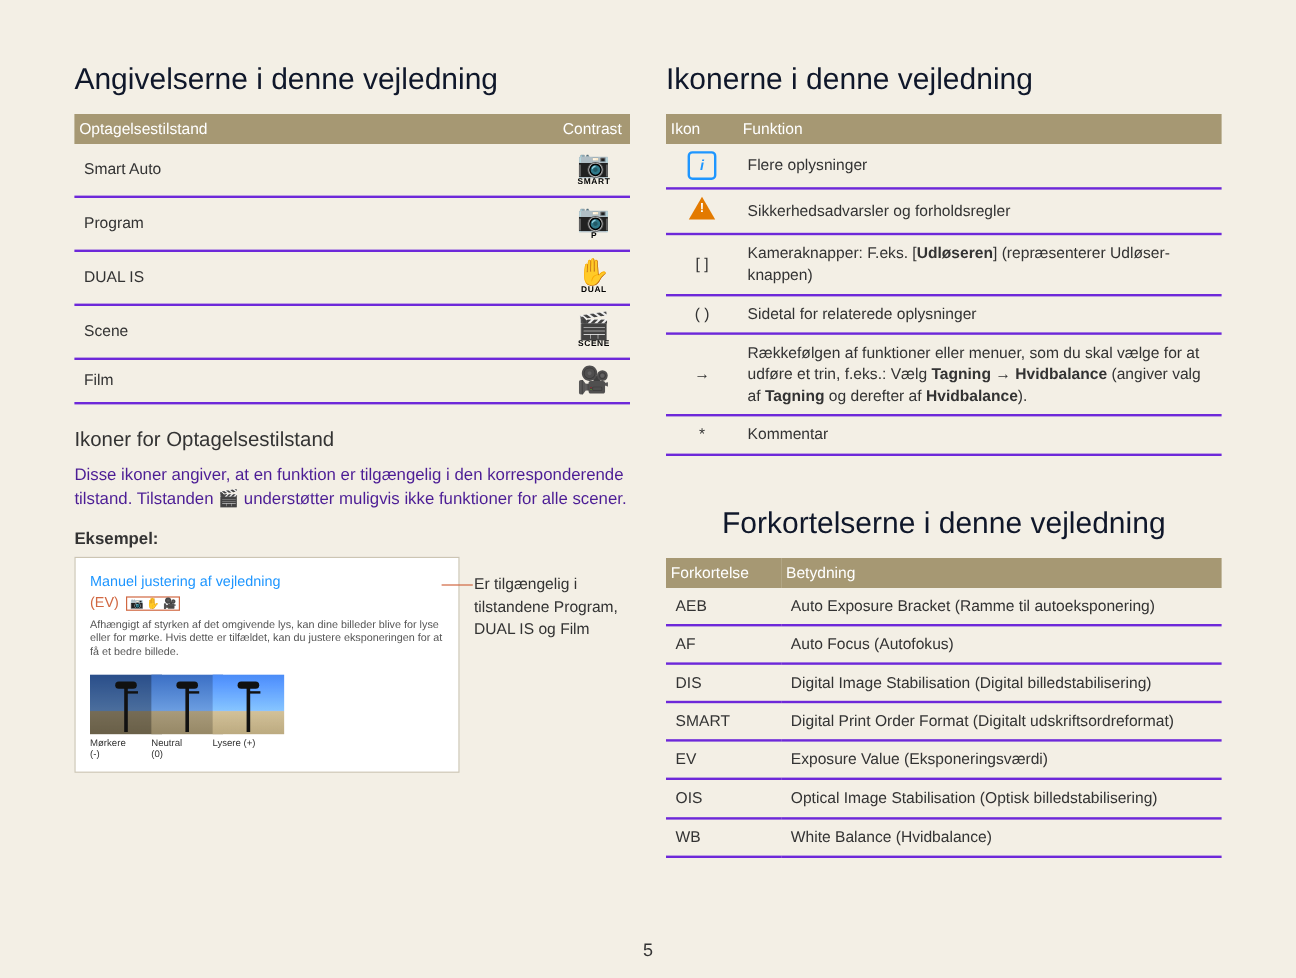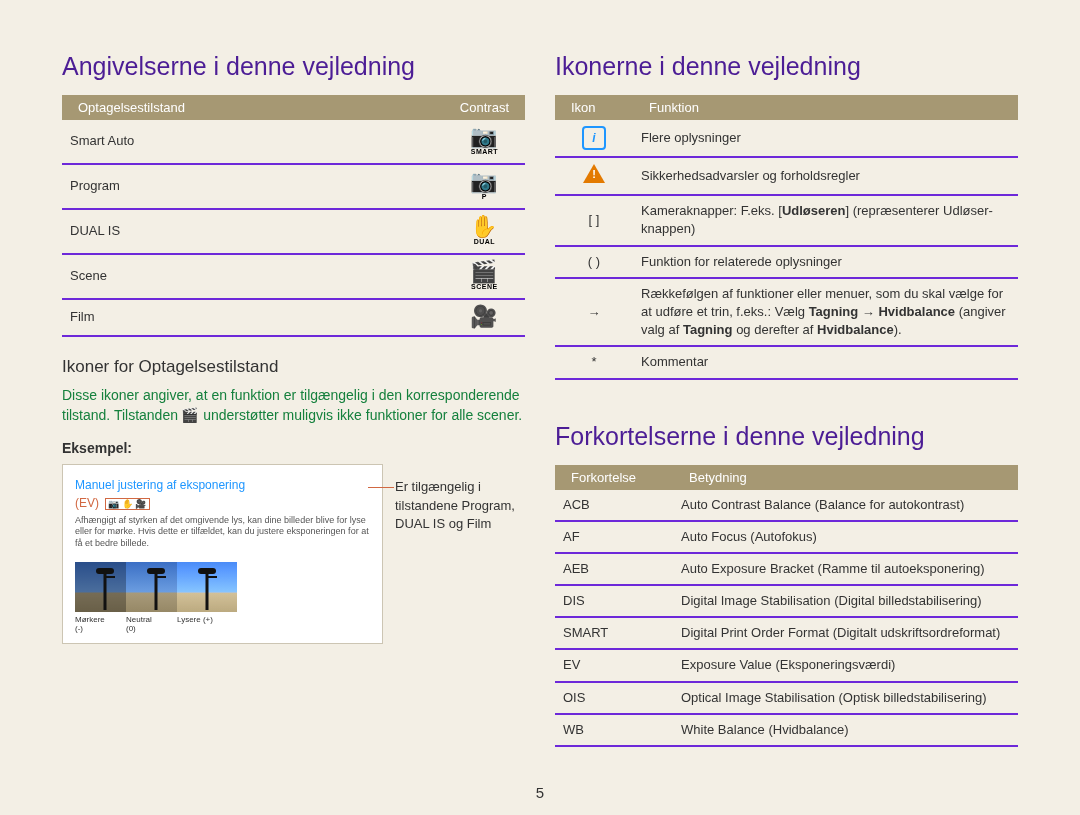--- a/index.html
+++ b/index.html
@@ -18,53 +18,53 @@
   }
   .columns {
     display: flex;
     gap: 30px;
   }
   .col {
     flex: 1;
     min-width: 0;
   }
   h2.sect {
-    color: #4c1d95;
+    color: #0f172a;
     font-size: 25px;
     font-weight: 400;
     margin: 0 0 14px 0;
   }
   h3.sub {
     font-size: 17px;
     font-weight: 400;
     color: #333;
     margin: 20px 0 8px 0;
   }
   .body-text {
     font-size: 14px;
     line-height: 1.45;
-    color: #15803d;
+    color: #4c1d95;
   }
   strong.lbl {
     font-weight: bold;
     font-size: 14px;
     display: block;
     margin: 14px 0 8px 0;
   }
   table.data {
     width: 100%;
     border-collapse: collapse;
     font-size: 13px;
   }
   table.data th {
     background: #a69873;
     color: #fff;
     font-weight: normal;
     text-align: left;
-    padding: 5px 16px;
+    padding: 5px 4px;
     font-size: 13px;
   }
   table.data td {
     padding: 6px 8px;
     border-bottom: 2px solid #6d28d9;
     vertical-align: middle;
     line-height: 1.4;
   }
   table.data td.ic {
     text-align: center;
@@ -270,21 +270,21 @@
       </table>
 
       <h3 class="sub">Ikoner for Optagelsestilstand</h3>
       <div class="body-text">Disse ikoner angiver, at en funktion er tilgængelig i den korresponderende tilstand. Tilstanden 🎬 understøtter muligvis ikke funktioner for alle scener.</div>
 
       <strong class="lbl">Eksempel:</strong>
 
       <div class="example-wrap">
         <div class="callout" style="flex:1; position:relative;">
           <div>
-            <span class="callout-title">Manuel justering af eksponering</span><br>
+            <span class="callout-title">Manuel justering af vejledning</span><br>
             <span class="callout-ev">(EV)</span>
             <span class="callout-tiny-icons">📷 ✋ 🎥</span>
           </div>
           <div class="leader-line"></div>
           <div class="callout-desc">Afhængigt af styrken af det omgivende lys, kan dine billeder blive for lyse eller for mørke. Hvis dette er tilfældet, kan du justere eksponeringen for at få et bedre billede.</div>
           <div class="thumbs" id="thumbs">
               <div class="thumb">
                 <div class="thumb-img dark">
                   <div class="sky"></div>
                   <div class="pole"></div>
@@ -335,54 +335,50 @@
             <tr>
               <td class="ic"><span class="warn-icon"></span></td>
               <td>Sikkerhedsadvarsler og forholdsregler</td>
             </tr>
             <tr>
               <td class="ic"><span>[  ]</span></td>
               <td>Kameraknapper: F.eks. [<b>Udløseren</b>] (repræsenterer Udløser-knappen)</td>
             </tr>
             <tr>
               <td class="ic"><span>(  )</span></td>
-              <td>Funktion for relaterede oplysninger</td>
+              <td>Sidetal for relaterede oplysninger</td>
             </tr>
             <tr>
               <td class="ic"><span>→</span></td>
               <td>Rækkefølgen af funktioner eller menuer, som du skal vælge for at udføre et trin, f.eks.: Vælg <b>Tagning</b> → <b>Hvidbalance</b> (angiver valg af <b>Tagning</b> og derefter af <b>Hvidbalance</b>).</td>
             </tr>
             <tr>
               <td class="ic"><span>*</span></td>
               <td>Kommentar</td>
             </tr>
           </tbody>
       </table>
 
-      <h2 class="sect" style="margin-top:42px;">Forkortelserne i denne vejledning</h2>
+      <h2 class="sect" style="margin-top:42px;text-align:center;">Forkortelserne i denne vejledning</h2>
 
       <table class="data">
         <thead>
           <tr>
             <th style="width:86px;">Forkortelse</th>
             <th>Betydning</th>
           </tr>
         </thead>
         <tbody id="abbr-body">
             <tr>
-              <td class="abbr">ACB</td>
-              <td>Auto Contrast Balance (Balance for autokontrast)</td>
+              <td class="abbr">AEB</td>
+              <td>Auto Exposure Bracket (Ramme til autoeksponering)</td>
             </tr>
             <tr>
               <td class="abbr">AF</td>
               <td>Auto Focus (Autofokus)</td>
-            </tr>
-            <tr>
-              <td class="abbr">AEB</td>
-              <td>Auto Exposure Bracket (Ramme til autoeksponering)</td>
             </tr>
             <tr>
               <td class="abbr">DIS</td>
               <td>Digital Image Stabilisation (Digital billedstabilisering)</td>
             </tr>
             <tr>
               <td class="abbr">SMART</td>
               <td>Digital Print Order Format (Digitalt udskriftsordreformat)</td>
             </tr>
             <tr>

